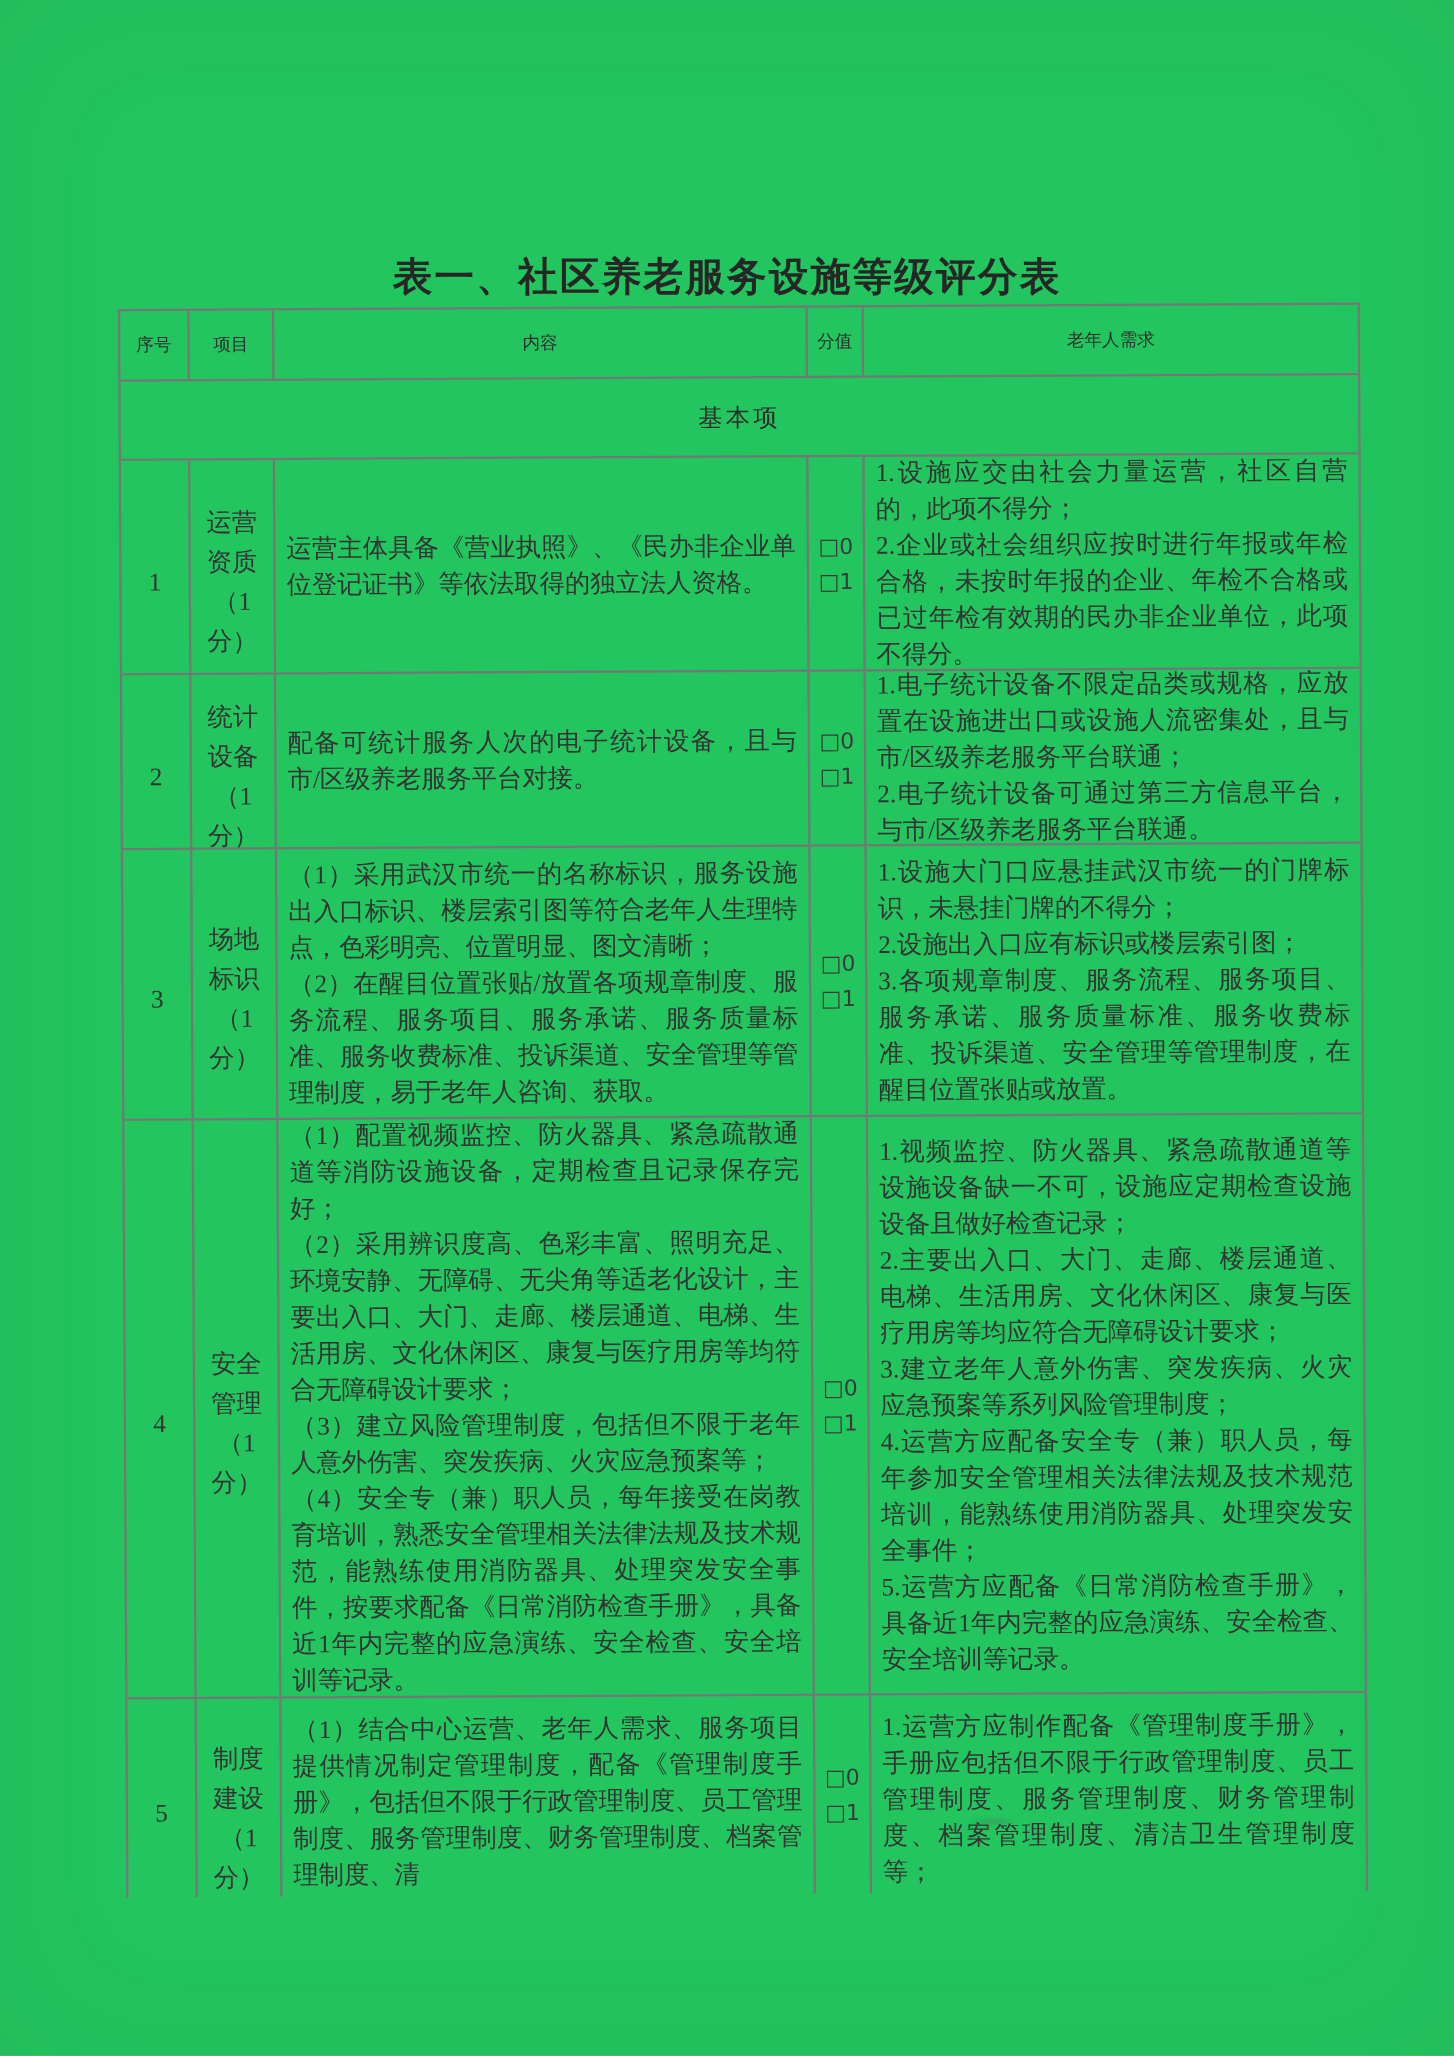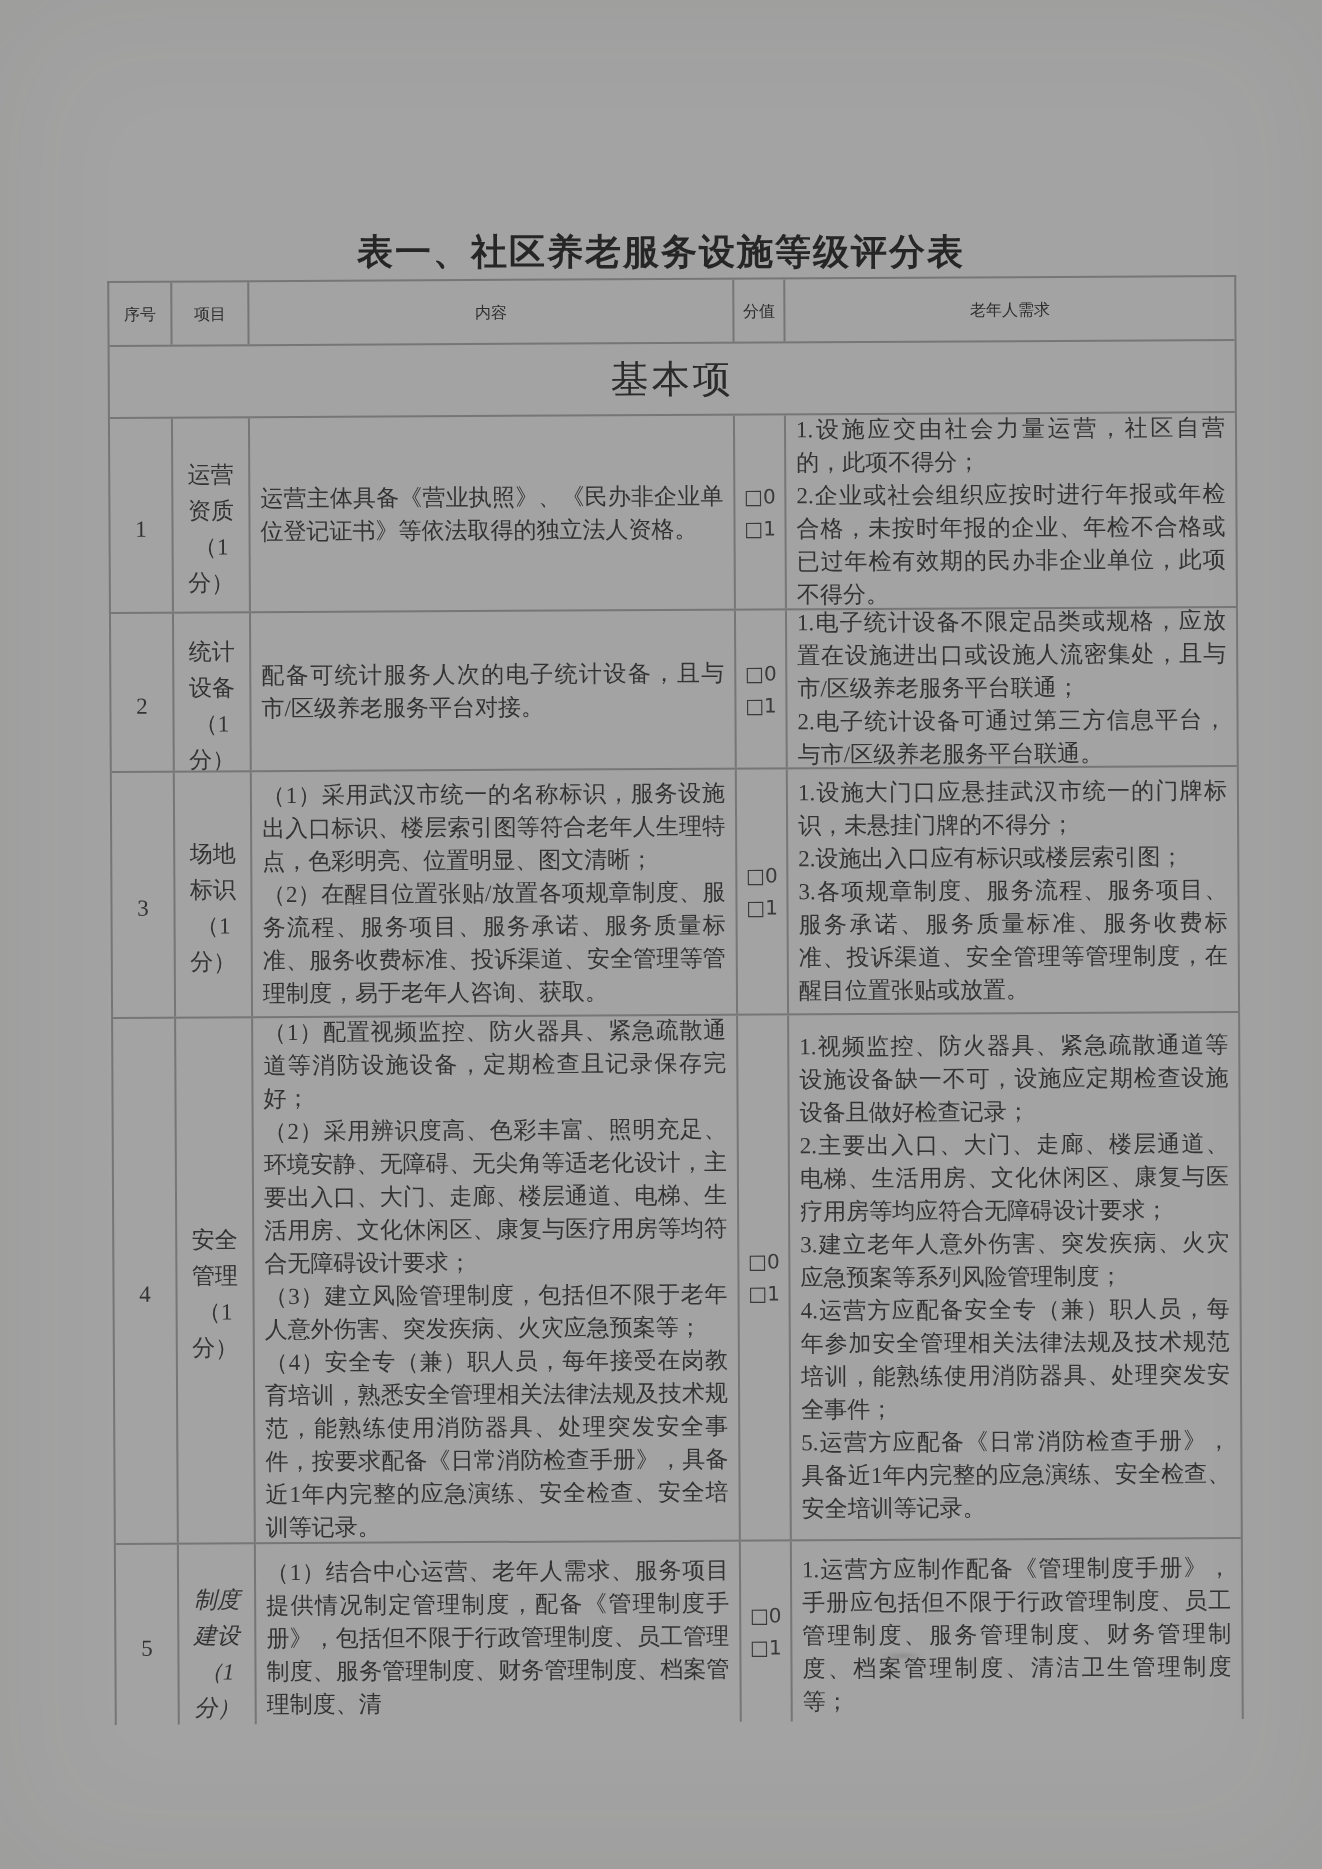--- a/index.html
+++ b/index.html
@@ -3,21 +3,21 @@
 <meta charset="utf-8">
 <style>
   html,body{margin:0;padding:0;}
   body{
     width:1322px;height:1869px;
     background:#f3f2ef;
     font-family:"Liberation Serif","DejaVu Serif",serif;
   }
   .page{
     position:relative;width:1322px;height:1869px;overflow:hidden;
-    background:#a3a3a3;
+    background:#22c55e;
     box-shadow:inset 0 0 140px rgba(70,68,60,.07);
     color:#2e2e2e;
   }
   .title{
     position:absolute;left:0;top:228px;width:1322px;margin:0;
     text-align:center;
     font-family:"Liberation Sans","DejaVu Sans",sans-serif;
     font-weight:700;font-size:36px;letter-spacing:2px;color:#262626;
   }
   .table{
@@ -42,28 +42,28 @@
   .txt{
     white-space:pre-line;text-align:justify;
     font-size:23px;line-height:33px;color:#333;
   }
   .t-center{text-align:center;line-height:36px;margin-top:28px;}
   .hdr{height:62px;}
   .hdr .cell{padding:0;}
   .hdr .txt{font-size:16px;text-align:center;color:#2e2e2e;}
   .sec{height:70px;}
   .sec .cell{width:100%;}
-  .sec .txt{font-size:38px;text-align:center;letter-spacing:3px;color:#2b2b2b;}
+  .sec .txt{font-size:22px;text-align:center;letter-spacing:3px;color:#2b2b2b;}
   .row-0{height:193px;}
   .row-1{height:157px;}
   .row-2{height:244px;}
   .row-3{height:524px;}
   .row-4{height:180px;border-bottom:none;}
   .row-4 .c-content,.row-4 .c-guide{align-items:flex-start;padding-top:12px;}
-  .row-4 .c-item{align-items:flex-start;padding-top:10px;font-style:italic;}
+  .row-4 .c-item{align-items:center;padding-top:10px;}
   .score-stack{display:flex;flex-direction:column;gap:8px;align-items:center;}
   .score{
     font-family:"DejaVu Sans","Liberation Sans",sans-serif;
     font-size:20px;line-height:24px;white-space:nowrap;color:#3a3a3a;
   }
   .smudge{
     position:absolute;left:880px;top:1652px;width:44px;height:8px;
     background:radial-gradient(ellipse at center,rgba(90,90,90,.32),rgba(90,90,90,0) 72%);
     filter:blur(1px);
   }

